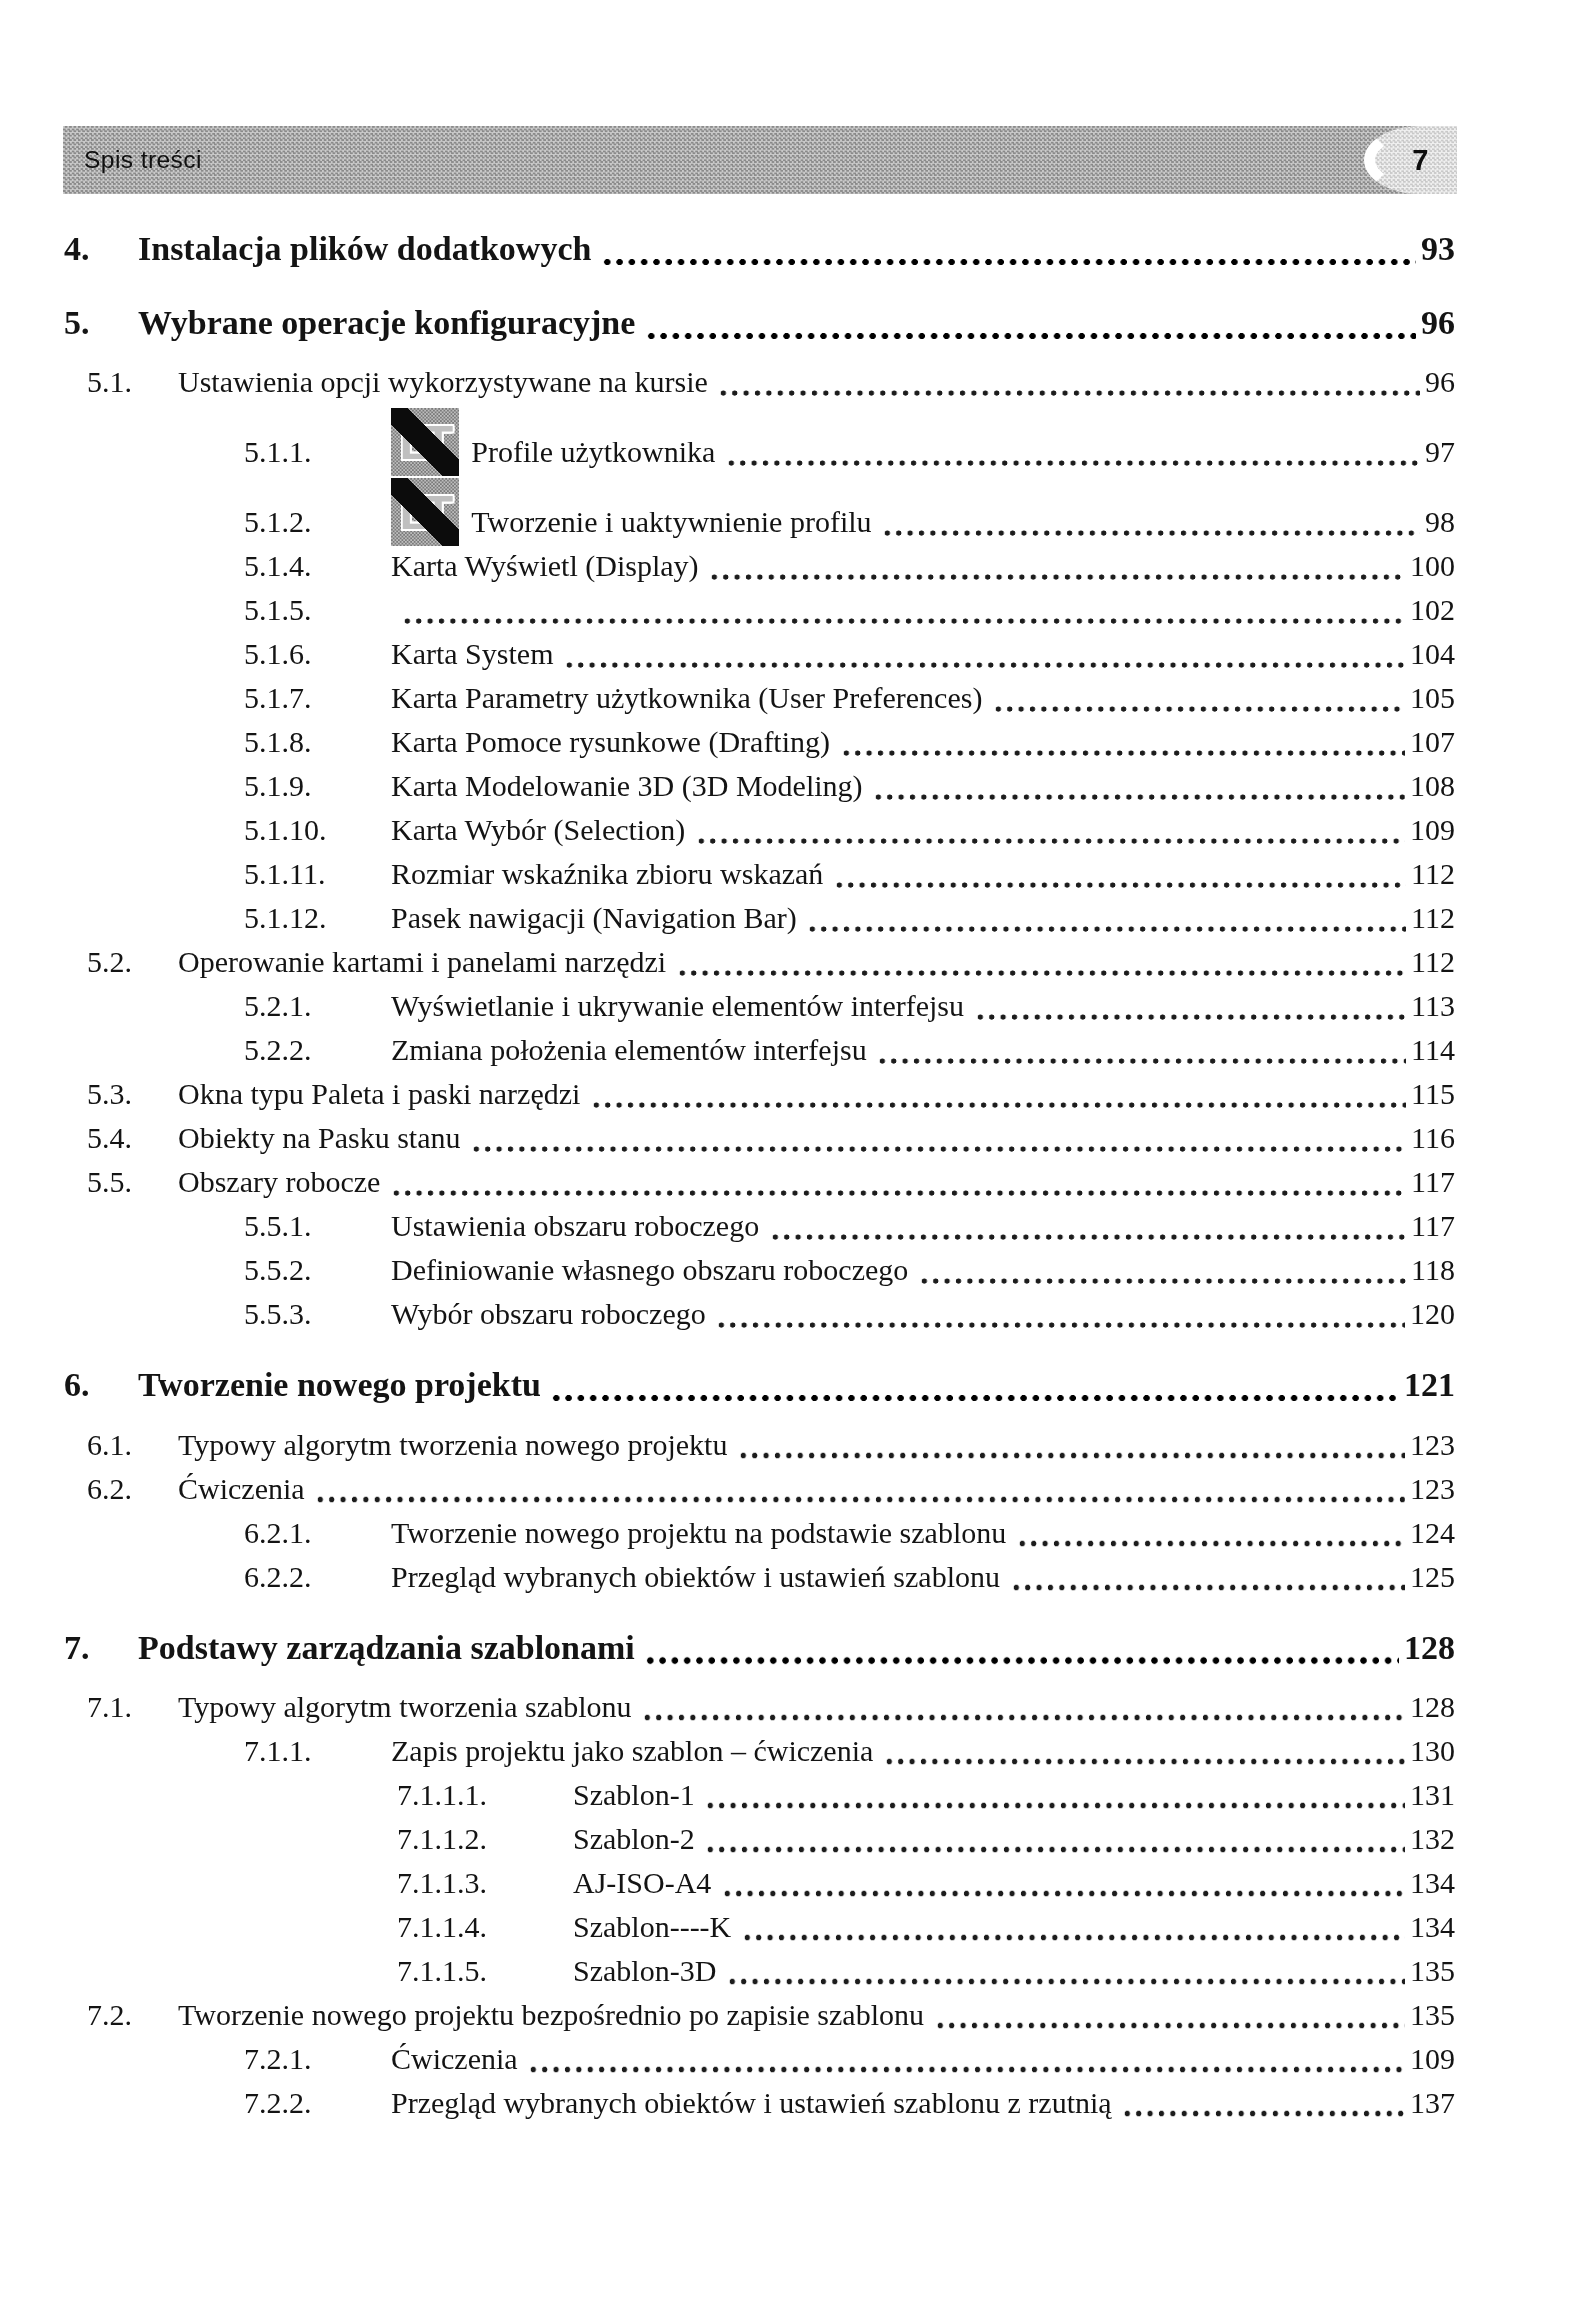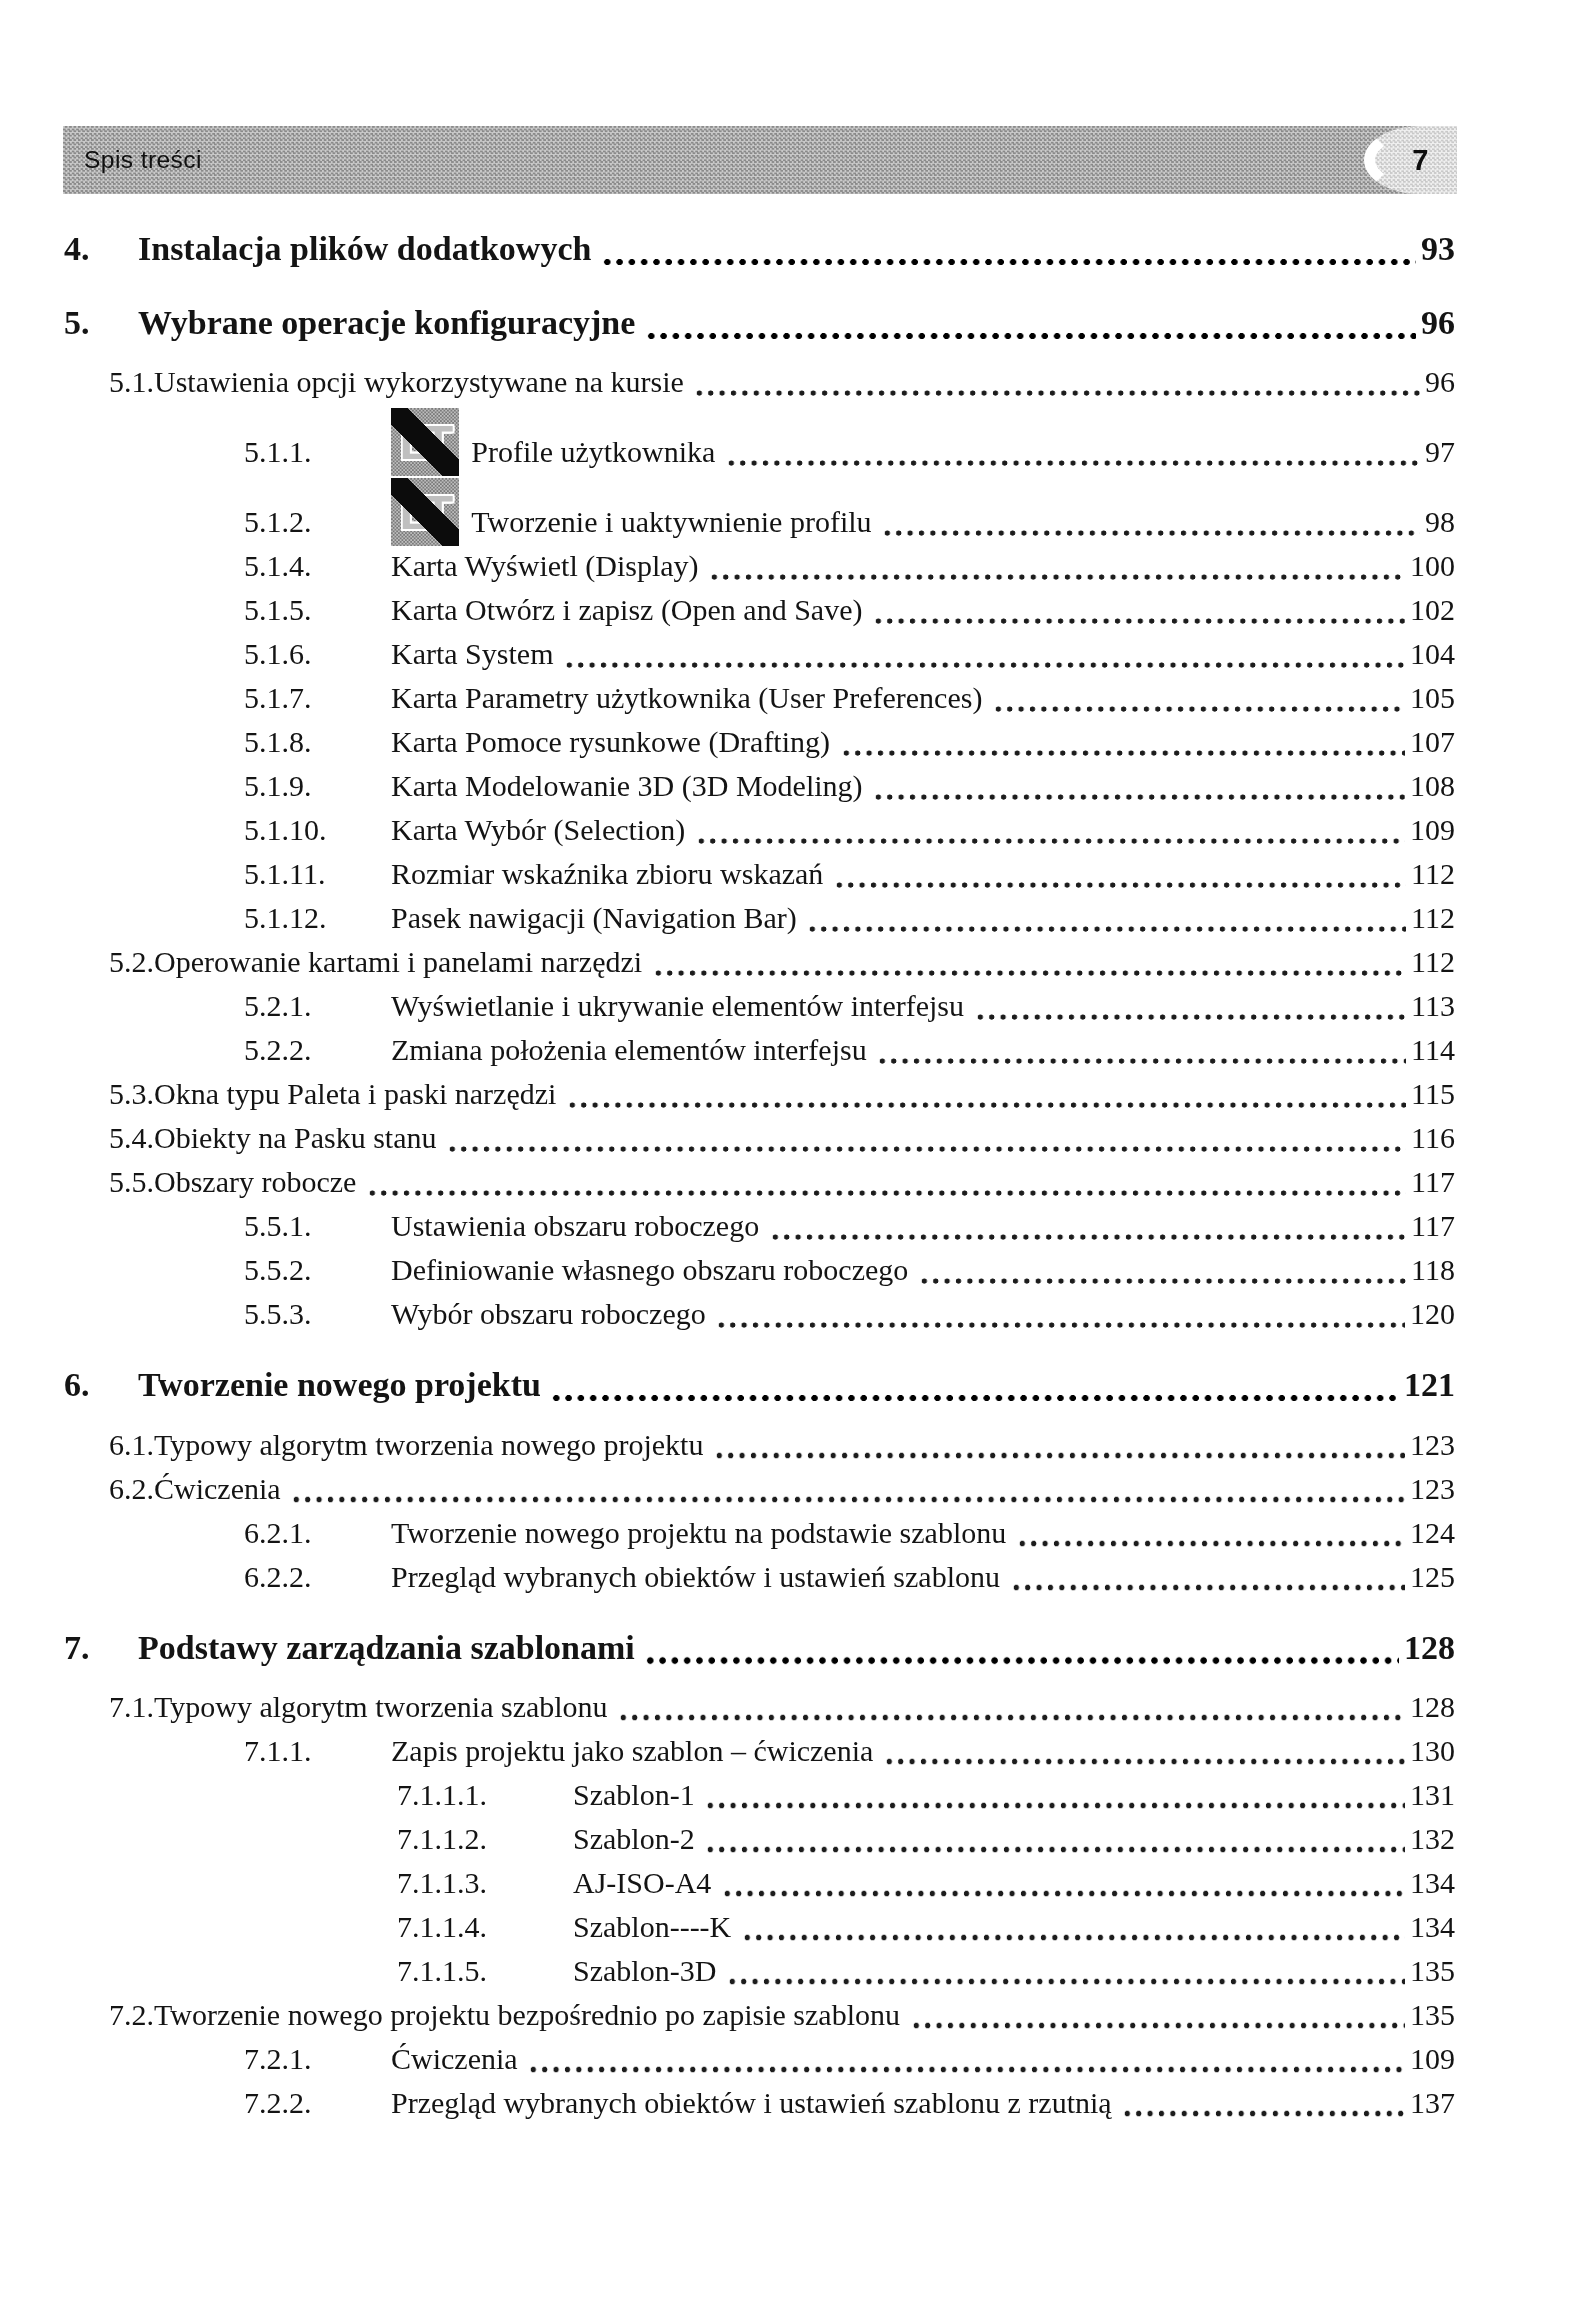--- a/index.html
+++ b/index.html
@@ -38,21 +38,21 @@
     font-size:29px; color:#0d0d0d; padding-left:8.8px;
   }
 
   
   .toc { position:absolute; left:0; top:223px; right:0; padding-right:117px; }
   .row {
     display:flex; align-items:baseline; white-space:nowrap;
     height:44px; line-height:44px; font-size:30px;
   }
   .lvl1 { padding-left:64px;  } .lvl1 .num { width:74px;  }
-  .lvl2 { padding-left:63px;text-align:right; } .lvl2 .num { width:91px; }
+  .lvl2 { padding-left:87px; } .lvl2 .num { width:91px; }
   .lvl3 { padding-left:244px; } .lvl3 .num { width:147px; }
   .lvl4 { padding-left:397px; } .lvl4 .num { width:176px; }
   .chapter {
     font-weight:bold; font-size:34px;
     height:51px; line-height:51px; margin:23px 0 12.3px 0;
   }
   .chapter:first-child { margin-top:0; }
   .has-icon { margin-top:26px;align-items:flex-end; }
   .num, .label, .page-num { flex:none; }
   .dots {
@@ -139,21 +139,20 @@
         <span class="page-num">98</span>
       </div>
       <div class="row lvl3">
         <span class="num">5.1.4.</span>
         <span class="label">Karta Wyświetl (Display)</span>
         <span class="dots"></span>
         <span class="page-num">100</span>
       </div>
       <div class="row lvl3">
         <span class="num">5.1.5.</span>
-        <span class="label">Karta Otwórz i zapisz (Open and Save)</span>
         <span class="dots"></span>
         <span class="page-num">102</span>
       </div>
       <div class="row lvl3">
         <span class="num">5.1.6.</span>
         <span class="label">Karta System</span>
         <span class="dots"></span>
         <span class="page-num">104</span>
       </div>
       <div class="row lvl3">

